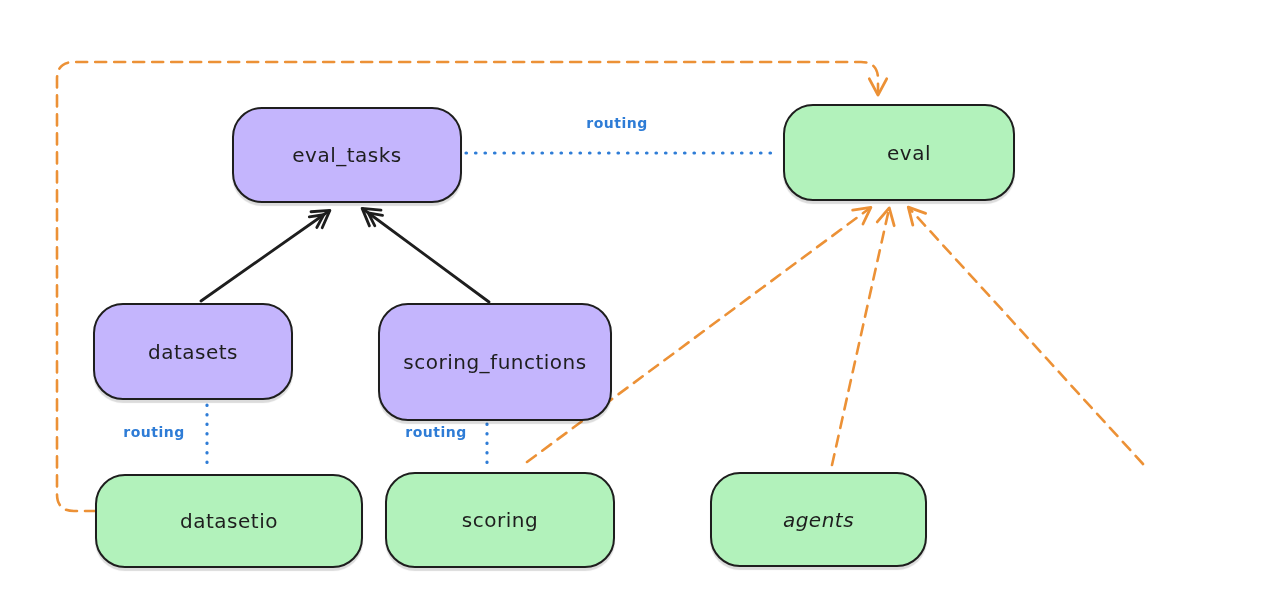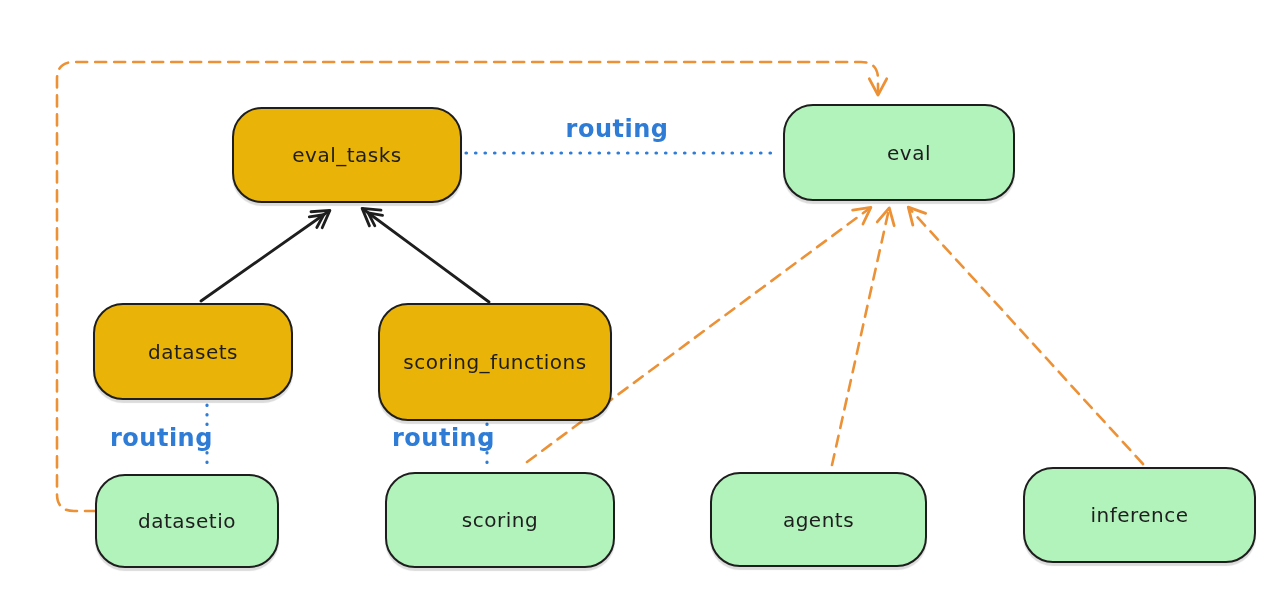--- a/index.html
+++ b/index.html
@@ -22,26 +22,26 @@
     border: 2.5px solid #1e1e1e;
     border-radius: 30px;
     display: flex;
     align-items: center;
     justify-content: center;
     font-size: 20px;
     color: #1e1e1e;
     letter-spacing: 0.5px;
     box-shadow: 0 3px 1px rgba(0,0,0,0.14);
   }
-  .node.blue  { background: #eab308; }
+  .node.blue  { background: #c4b5fd; }
   .node.green { background: #b2f2bb; }
   .routing-label {
     position: absolute;
     color: #2e7cd6;
-    font-size: 24px;
+    font-size: 14px;
     font-weight: bold;
     letter-spacing: 0.5px;
     text-align: center;
   }
 </style>
 </head>
 <body>
 
 <div class="canvas">
 
@@ -77,33 +77,30 @@
   </div>
 
   <div class="node blue" style="left:93px; top:303px; width:200px; height:97px;">
     <span>datasets</span>
   </div>
 
   <div class="node blue" style="left:378px; top:303px; width:234px; height:118px;">
     <span>scoring_functions</span>
   </div>
 
-  <div class="node green" style="left:95px; top:474px; width:184px; height:94px;">
+  <div class="node green" style="left:95px; top:474px; width:268px; height:94px;">
     <span>datasetio</span>
   </div>
 
   <div class="node green" style="left:385px; top:472px; width:230px; height:96px;text-align:right;">
     <span>scoring</span>
   </div>
 
-  <div class="node green" style="left:710px; top:472px; width:217px; height:95px;">
+  <div class="node green" style="left:710px; top:472px; width:217px; height:95px;font-style:italic;">
     <span>agents</span>
   </div>
 
-  <div class="node green" style="left:1023px; top:467px; width:233px; height:96px;">
-    <span>inference</span>
-  </div>
 
   <div class="routing-label" style="left:557px; top:115px; width:120px;">routing</div>
   <div class="routing-label" style="left:110px; top:424px; width:88px;">routing</div>
   <div class="routing-label" style="left:392px; top:424px; width:88px;">routing</div>
 
 </div>
 
 </body></html>

